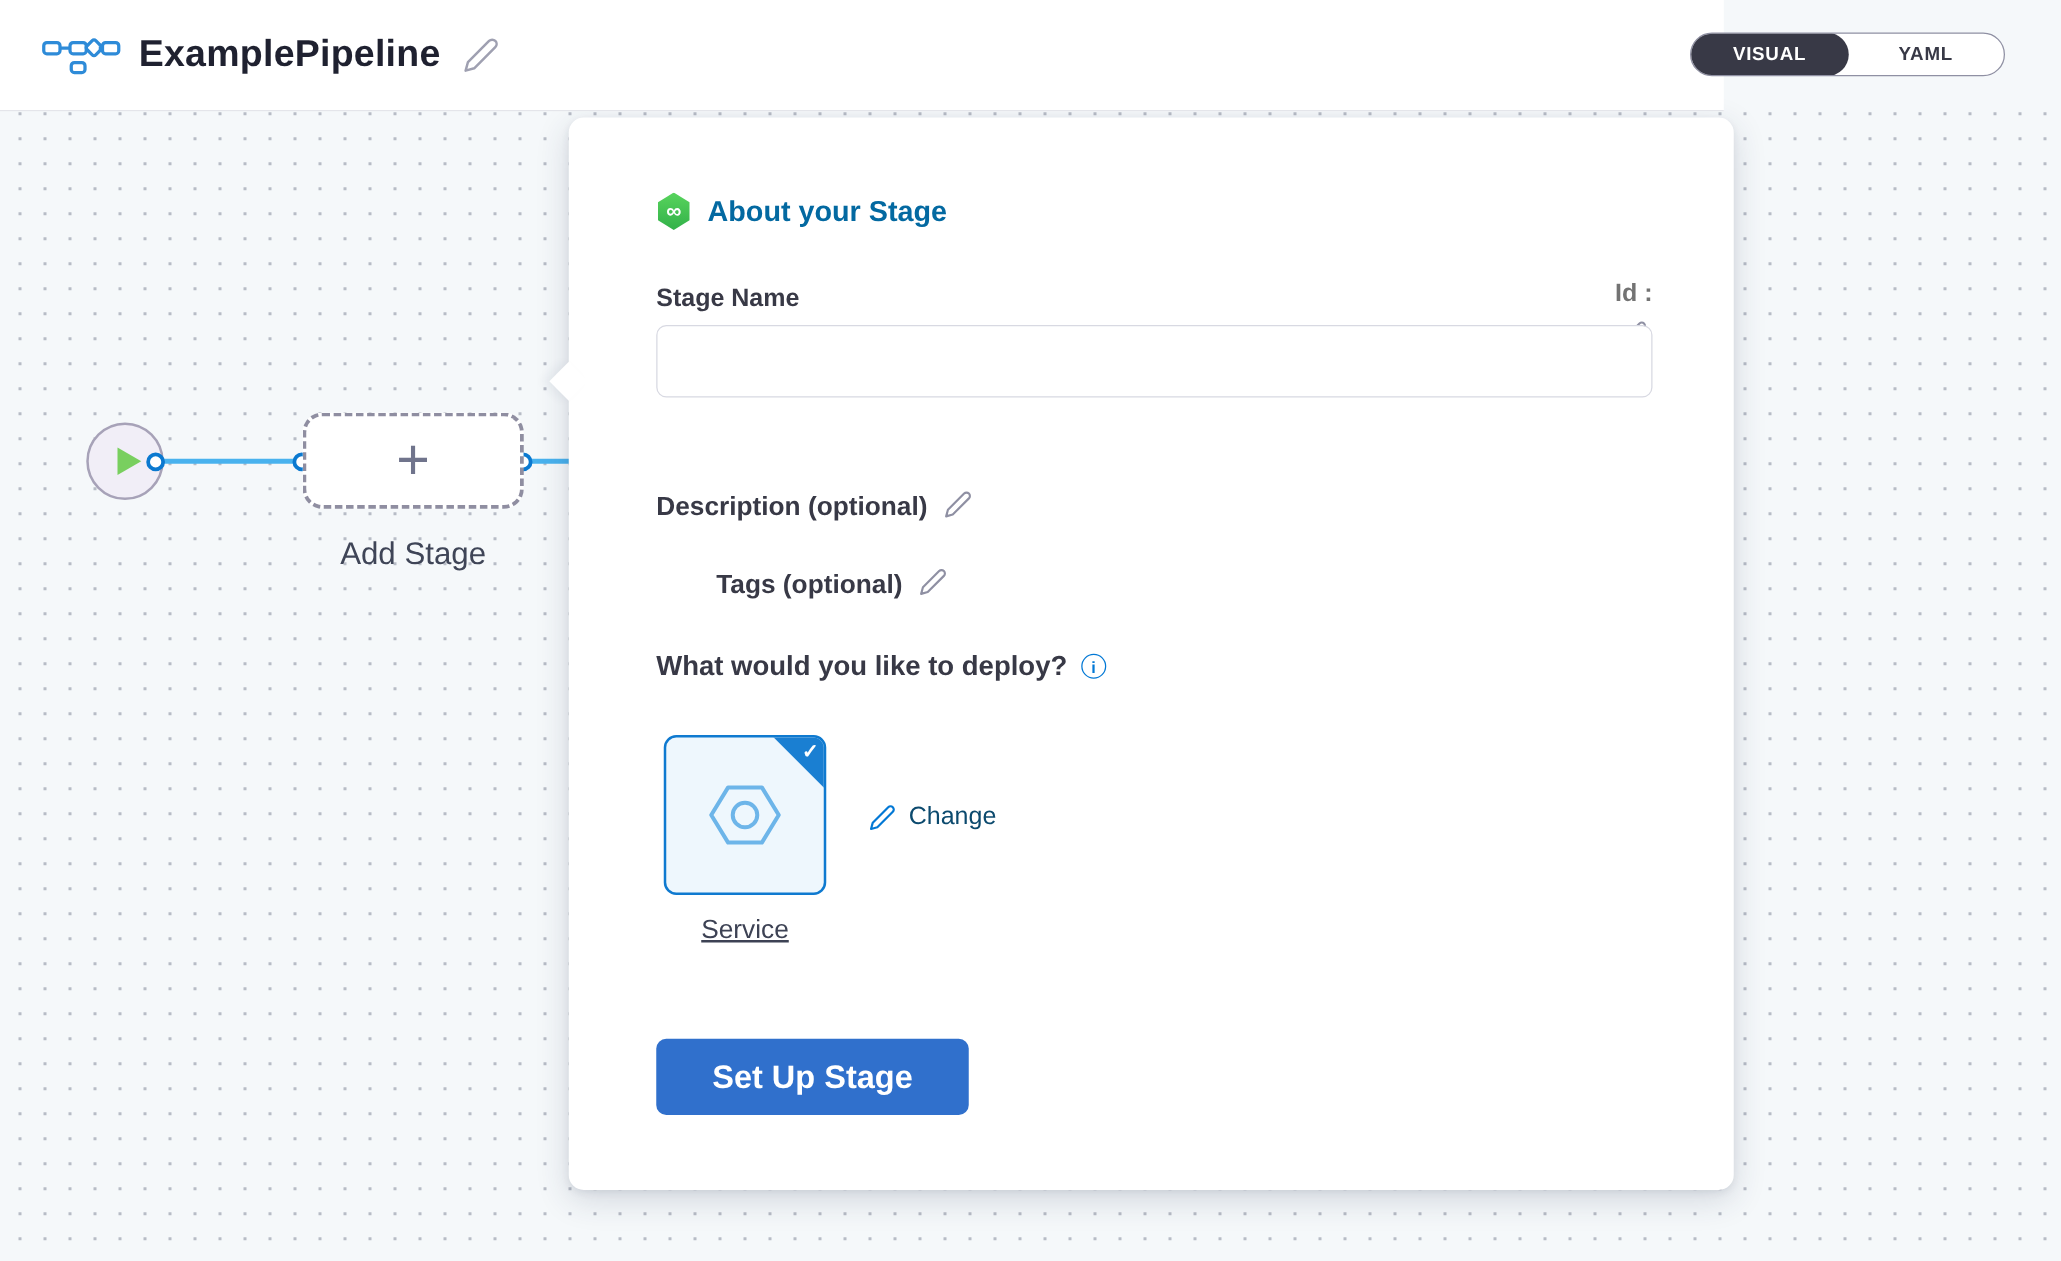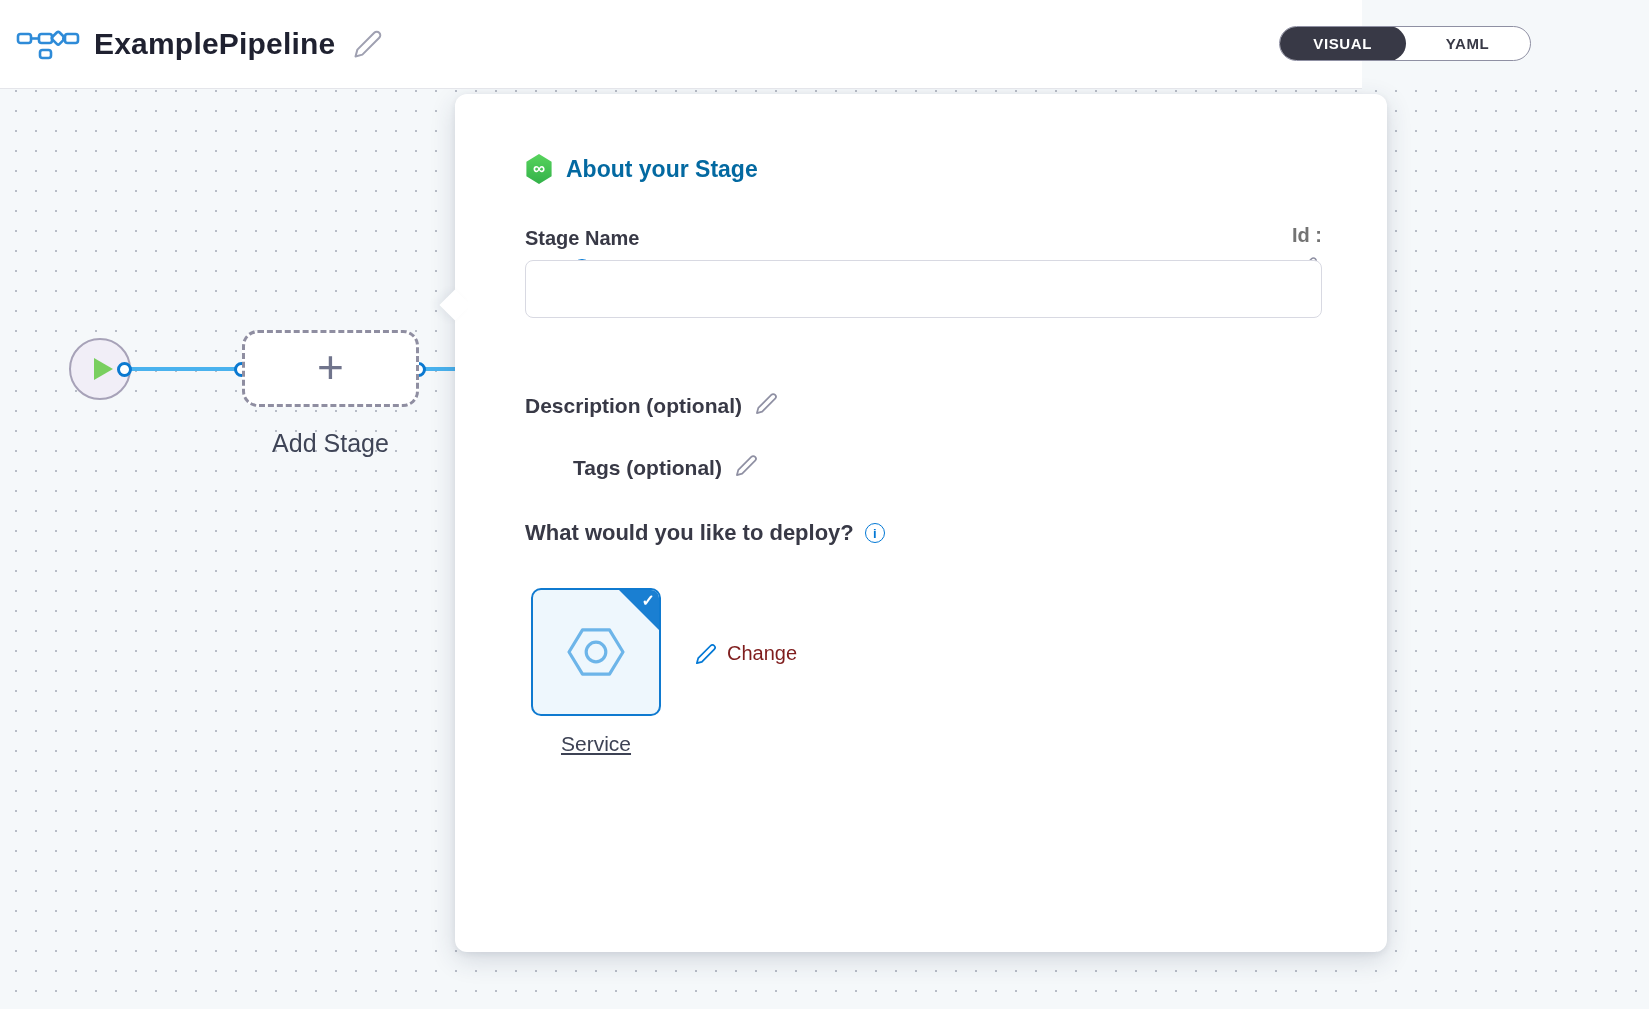--- a/index.html
+++ b/index.html
@@ -1,25 +1,25 @@
 <!DOCTYPE html>
 <html><head>
 <meta charset="utf-8">
 <style>
   html,body{margin:0;padding:0;background:#e9edf0;}
   .app{position:relative;width:1649px;height:1009px;overflow:hidden;
        font-family:"Liberation Sans",sans-serif;background:#f5f8fa;}
 
   
   .header{position:absolute;left:0;top:0;width:1362px;height:88px;background:#ffffff;
-          border-bottom:1px solid #e4e5ea;display:flex;align-items:center;z-index:10;}
+          border-bottom:1px solid #e4e5ea;display:flex;align-items:center;z-index:10;padding-left:17px;}
   .pipeline-icon{margin-left:16px;flex:0 0 auto;}
   .page-title{font-size:30px;font-weight:700;color:#1f2130;margin:0 0 0 14px;letter-spacing:.2px;}
   .title-edit{margin-left:18px;cursor:pointer;display:flex;align-items:center;}
-  .view-toggle{position:absolute;left:1279px;top:26px;width:252px;height:35px;border:1.5px solid #8f90a3;
+  .view-toggle{position:absolute;left:1352px;top:26px;width:252px;height:35px;border:1.5px solid #8f90a3;
                border-radius:18px;background:#ffffff;display:flex;box-sizing:border-box;overflow:hidden;}
   .view-toggle .seg{flex:1;display:flex;align-items:center;justify-content:center;
                     font-size:15px;font-weight:700;letter-spacing:.6px;color:#383946;cursor:pointer;}
   .view-toggle .seg.active{background:#383946;color:#ffffff;border-radius:18px;margin:-1px;flex:1.02;}
 
   
   .canvas{position:absolute;left:0;top:89px;width:1649px;height:920px;background:#f5f8fa;
           background-image:radial-gradient(#b7bcc6 1.2px, transparent 1.45px);
           background-size:20px 20px;background-position:6px 12px;}
   .connector{position:absolute;height:4px;background:#49b2ee;border-radius:2px;}
@@ -71,21 +71,21 @@
   .question-row{position:absolute;left:70px;top:426px;display:flex;align-items:center;gap:11px;}
   .question{font-size:22px;font-weight:700;color:#383946;}
 
   .service-card{position:absolute;left:76px;top:494px;width:130px;height:128px;background:#eef7fd;
                 border:2px solid #0f7ad0;border-radius:10px;box-sizing:border-box;cursor:pointer;overflow:hidden;
                 display:flex;align-items:center;justify-content:center;}
   .card-check{position:absolute;top:-2px;right:-2px;width:44px;height:44px;background:#1a7fd2;
               clip-path:polygon(0 0,100% 0,100% 100%);}
   .card-check span{position:absolute;top:3px;right:6px;color:#ffffff;font-size:16px;font-weight:700;}
   .change-link{position:absolute;left:240px;top:548px;display:flex;align-items:center;gap:10px;cursor:pointer;}
-  .change-text{font-size:20px;color:#7f1d1d;}
+  .change-text{font-size:20px;color:#0c4a6e;}
   .service-label{position:absolute;left:76px;top:638px;width:130px;text-align:center;
                  font-size:21px;color:#3d4254;text-decoration:underline;}
   .submit-btn{position:absolute;left:70px;top:737px;width:250px;height:61px;background:#3070cc;
               border:none;border-radius:8px;color:#ffffff;font-size:26px;font-weight:700;
               font-family:"Liberation Sans",sans-serif;cursor:pointer;}
 </style>
 </head>
 <body>
 
 <div class="app">
@@ -194,15 +194,16 @@
 
     <div class="change-link">
       <svg width="22" height="22" viewBox="0 0 24 24" fill="none" stroke="#0278d5" stroke-width="1.9" stroke-linecap="round" stroke-linejoin="round">
         <path d="M17 3a2.8 2.8 0 1 1 4 4L7.5 20.5 2 22l1.5-5.5L17 3z"></path>
       </svg>
       <span class="change-text">Change</span>
     </div>
 
     <div class="service-label">Service</div>
 
+    <button class="submit-btn">Set Up Stage</button>
   </div>
 
 </div>
 
 </body></html>

